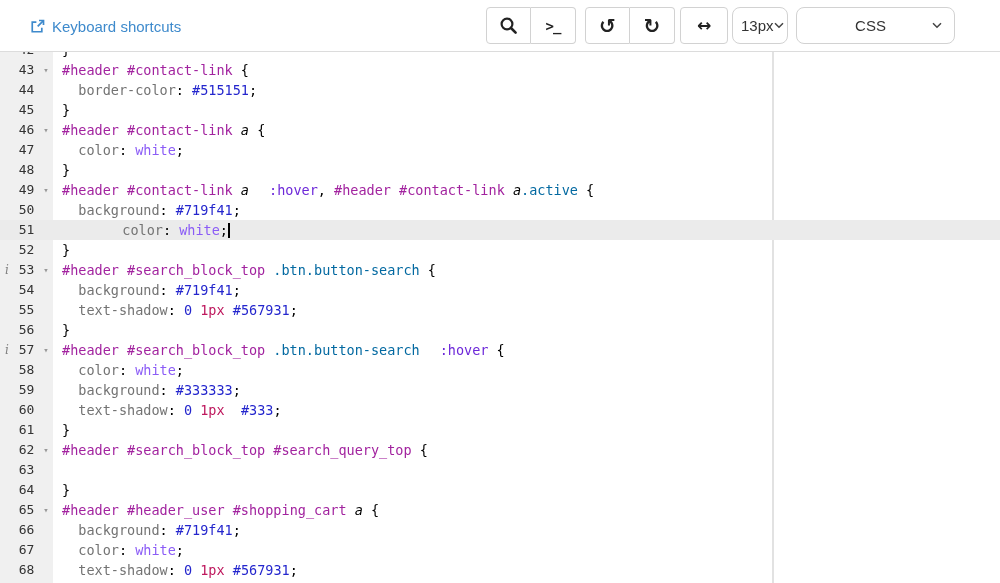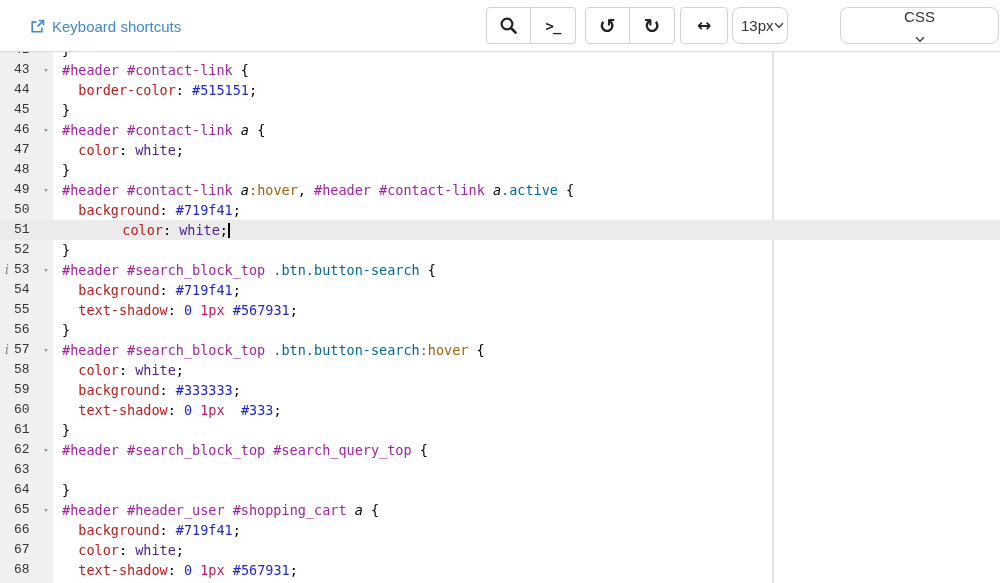--- a/index.html
+++ b/index.html
@@ -25,50 +25,50 @@
   .g3 .tb-btn { width:48px; }
   .uicon { font-family:"DejaVu Sans", sans-serif; font-weight:bold; font-size:20px;
            line-height:1; color:#222; }
   .arrow-lr { font-size:17px; }
   .console-glyph { font-family:"DejaVu Sans Mono", monospace; font-weight:bold;
                    font-size:14px; letter-spacing:-1px; color:#222; }
   .tb-select { position:absolute; top:7px; height:37px; background:#fff;
                border:1px solid #d2d2d2; border-radius:8px; display:flex;
                align-items:center; cursor:pointer; font-size:15px; color:#333; }
   .sel-size { left:732px; width:56px; padding:0 8px; justify-content:space-between; }
-  .sel-lang { left:840px; width:159px; padding:0 12px;flex-direction:column; }
+  .sel-lang { left:796px; width:159px; padding:0 12px; }
   .sel-lang .sel-val { flex:1; text-align:center; }
 
   
   .editor { position:absolute; top:52px; left:0; right:0; bottom:0; background:#fff;
             overflow:hidden; }
   .gutter-bg { position:absolute; top:0; bottom:0; left:0; width:53px;
                background:#f0f0f0; }
   .print-margin { position:absolute; top:0; bottom:0; left:772px; width:2px;
                   background:#e2e2e2; }
   .lines { position:absolute; top:-12px; left:0; right:0;
            font-family:"DejaVu Sans Mono", monospace; font-size:13.5px; }
   .row { position:relative; display:flex; height:20px; line-height:20px; }
   .row.active { background:#ebebeb;gap:44px; }
   .gutter-cell { flex:0 0 53px; display:flex; align-items:center; height:20px;
                  color:#333; font-size:13px; }
   .ginfo { width:14px; text-align:center; font-family:"DejaVu Serif", serif;
            font-style:italic; font-size:12px; color:#808080; line-height:20px; }
-  .gnum { flex:1; text-align:left;font-family:Liberation Mono, monospace; }
+  .gnum { flex:1; text-align:center; }
   .gfold { width:14px; text-align:center; font-size:9px; color:#999;
            line-height:20px; }
   .code { white-space:pre; padding-left:9px; color:#000; }
   .tk-sel { color:#a2239f; }
   .tk-tag { color:#000; font-style:italic; }
   .tk-cls { color:#0369a1; }
-  .tk-pse { color:#a16207; }
-  .tk-prop { color:#b91c1c; }
+  .tk-pse { color:#6d28d9;margin-left:20px; }
+  .tk-prop { color:#737373; }
   .tk-val { color:#2426cd; }
   .tk-num { color:#be185d; }
-  .tk-grn { color:#4c1d95; }
+  .tk-grn { color:#8b5cf6; }
   .tk-pl { color:#000; }
   .cursor { display:inline-block; width:2px; height:15px; background:#000;
             vertical-align:-3px; }
   svg { display:block; }
 </style>
 </head>
 <body>
 
 <div class="app">
 

